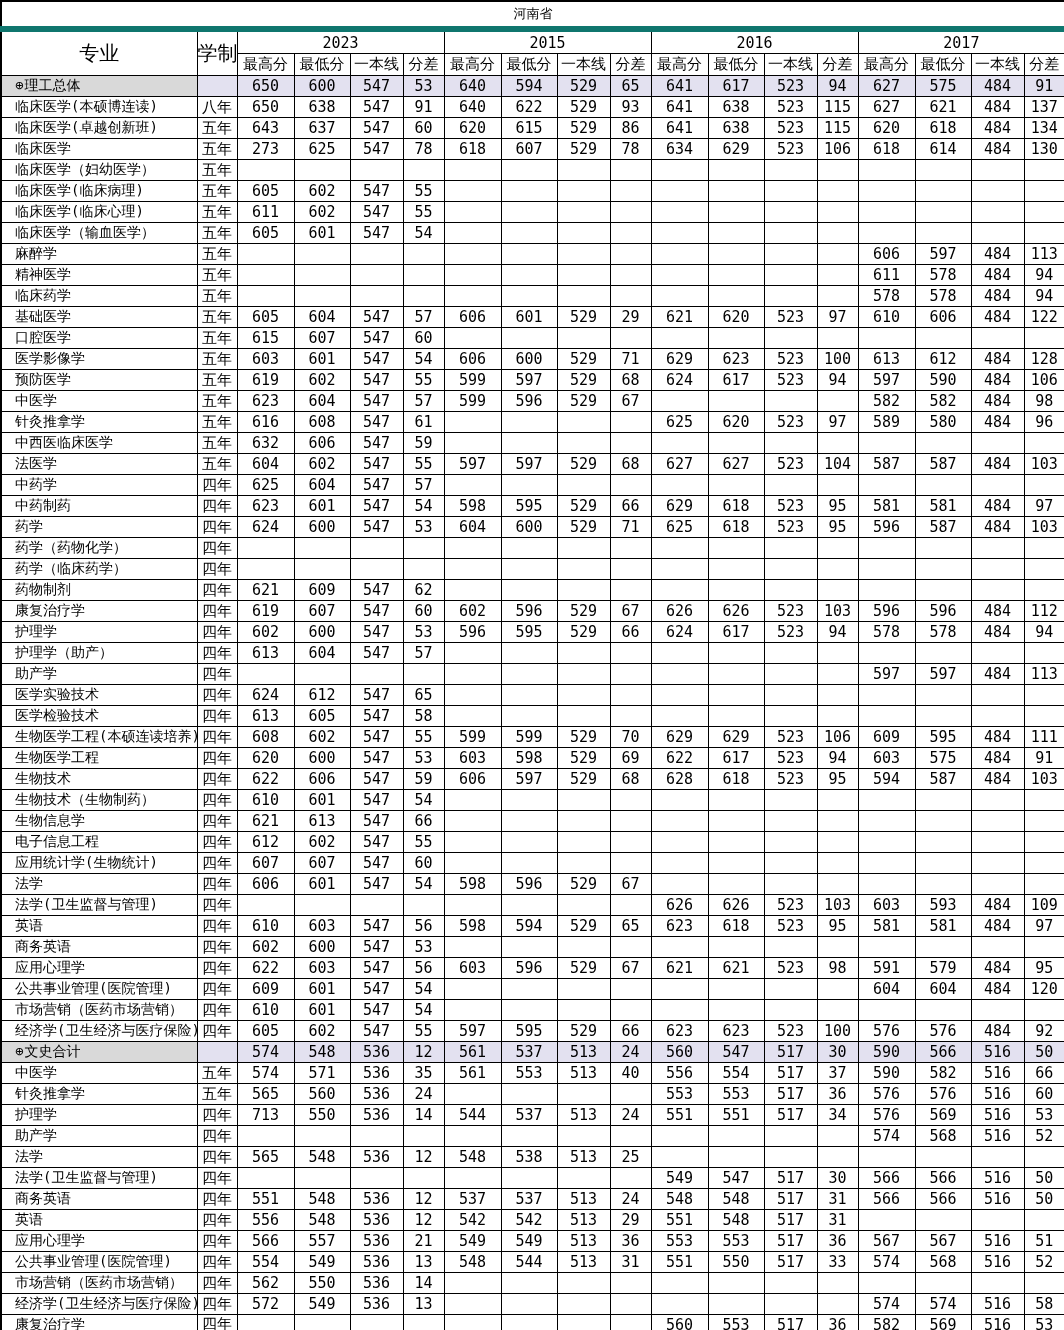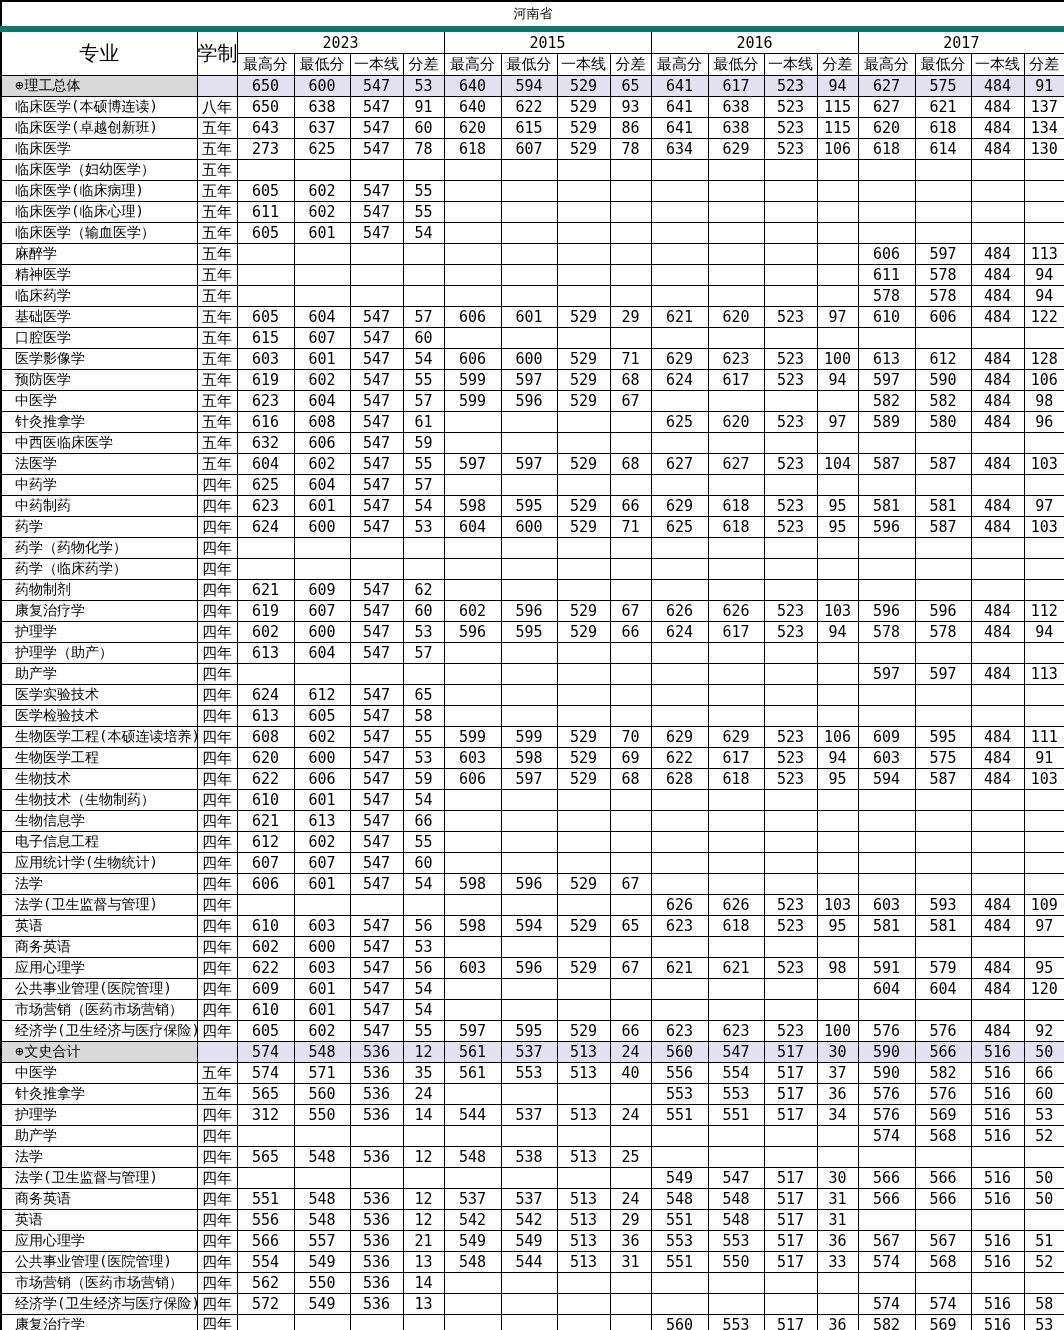--- a/index.html
+++ b/index.html
@@ -1051,21 +1051,21 @@
           <td>517</td>
           <td>36</td>
           <td>576</td>
           <td>576</td>
           <td>516</td>
           <td>60</td>
         </tr>
         <tr>
           <td class="major"><span>护理学</span></td>
           <td>四年</td>
-          <td>312</td>
+          <td>713</td>
           <td>550</td>
           <td>536</td>
           <td>14</td>
           <td>544</td>
           <td>537</td>
           <td>513</td>
           <td>24</td>
           <td>551</td>
           <td>551</td>
           <td>517</td>

